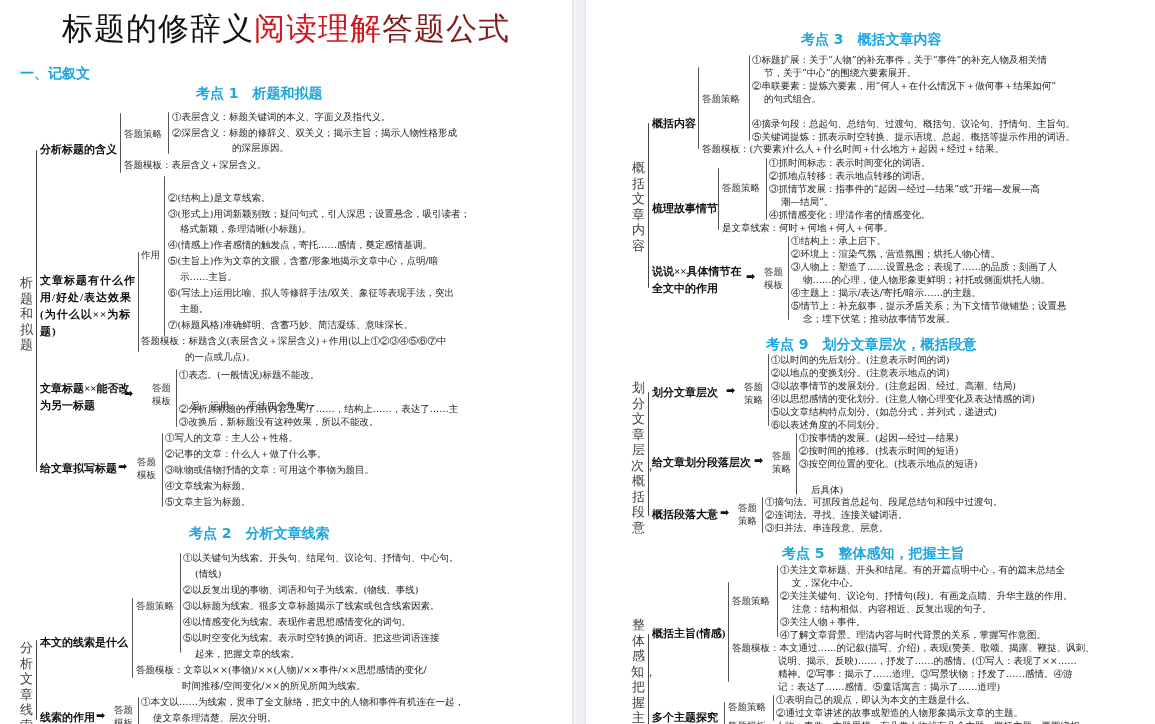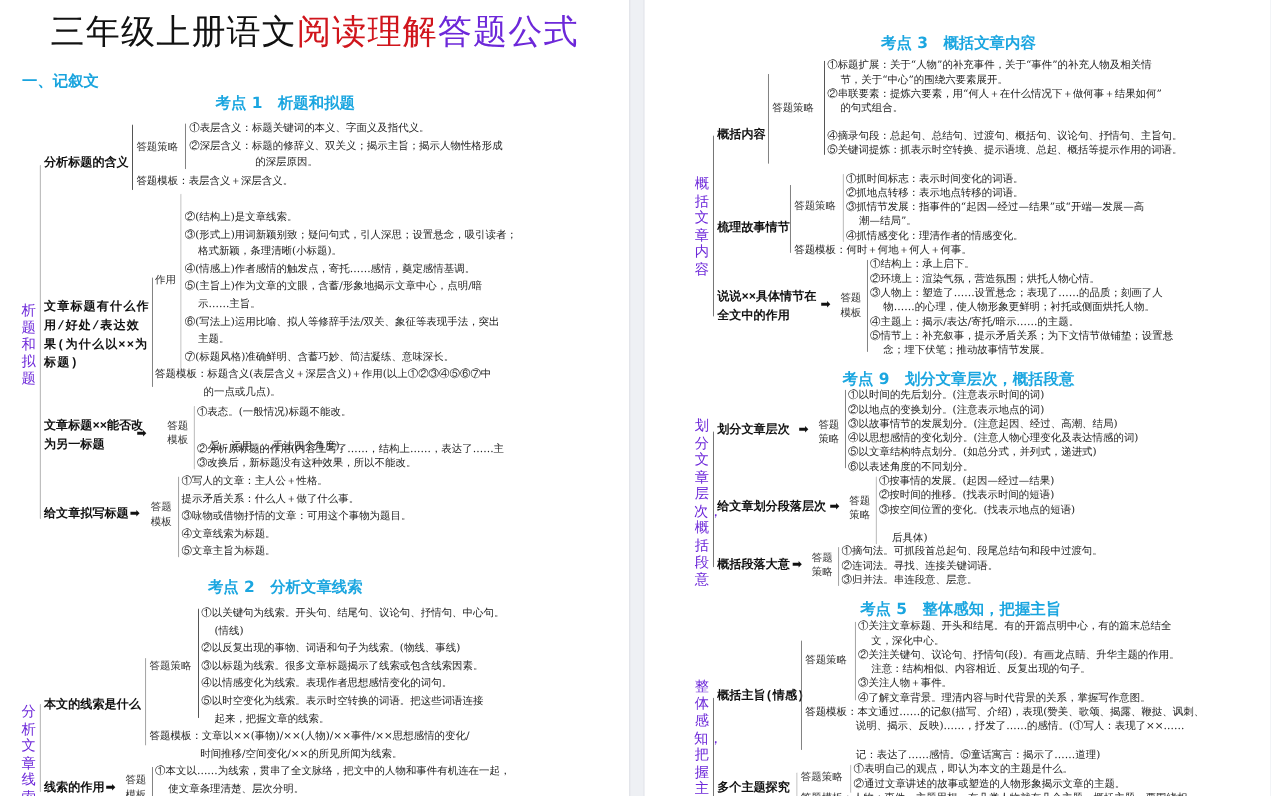--- a/index.html
+++ b/index.html
@@ -3,36 +3,36 @@
 <meta charset="utf-8">
 <style>
 *{box-sizing:border-box;margin:0;padding:0}
 html,body{width:1155px;height:724px;overflow:hidden;background:#eef0f4}
 body{font-family:"DejaVu Serif",serif;color:#222;position:relative}
 .page{position:absolute;top:0;height:724px;background:#fff;overflow:hidden}
 #pageL{left:0;width:572px}
 #pageR{left:586px;width:569px}
 .gap{position:absolute;left:572px;top:0;width:14px;height:724px;background:#eef0f4;border-left:1px solid #e0e2e8;border-right:1px solid #e0e2e8}
 .title{position:absolute;left:0;top:8px;width:572px;text-align:center;font-family:"DejaVu Sans",sans-serif;font-size:31px;letter-spacing:1px;white-space:nowrap}
-.title .t1{color:#111}.title .t2{color:#d0151c}.title .t3{color:#6d28d9}
+.title .t1{color:#111}.title .t2{color:#d0151c}.title .t3{color:#7f1d1d}
 .sect{position:absolute;left:20px;top:65px;font-family:"DejaVu Sans",sans-serif;font-weight:bold;font-size:14px;color:#19a4de}
 .kd{position:absolute;font-family:"DejaVu Sans",sans-serif;font-weight:bold;font-size:14px;color:#1ba6e0;white-space:nowrap}
-.vlabel{position:absolute;width:14px;font-family:"DejaVu Sans",sans-serif;font-size:13px;line-height:15.5px;color:#6d28d9;text-align:center;word-break:break-all}
-.q{position:absolute;font-family:Liberation Mono, monospace;font-weight:bold;font-size:11px;color:#111;line-height:17px}
+.vlabel{position:absolute;width:14px;font-family:"DejaVu Sans",sans-serif;font-size:13px;line-height:15.5px;color:#404040;text-align:right;word-break:break-all}
+.q{position:absolute;font-family:Liberation Serif, serif;font-weight:bold;font-size:11px;color:#111;line-height:17px}
 .lbl{position:absolute;font-size:9.5px;color:#333;line-height:13px}
 .ln{position:absolute;font-size:9.5px;color:#222;white-space:nowrap;line-height:13px}
 .brace{position:absolute;border-left:1px solid #555;border-radius:6px 0 0 6px}
 .bigline{position:absolute;border-left:1.3px solid #444;border-radius:8px 0 0 8px}
 .arrow{position:absolute;font-size:11px;color:#111;font-family:"DejaVu Sans",sans-serif;font-weight:bold}
 </style>
 </head>
 <body>
 
 <div class="page" id="pageL">
-  <div class="title"><span class="t1">三年级上册语文</span><span class="t2">阅读理解</span><span class="t3">答题公式</span></div>
+  <div class="title"><span class="t1">标题的修辞义</span><span class="t2">阅读理解</span><span class="t3">答题公式</span></div>
   <div class="sect">一、记叙文</div>
 
   <div class="kd" style="left:196px;top:85px">考点 1　析题和拟题</div>
   <div class="vlabel" style="left:19px;top:275px">析题和拟题</div>
   <div class="bigline" style="left:36px;top:150px;height:322px"></div>
 
   <div class="q" style="left:40px;top:141px">分析标题的含义</div>
   <div class="brace" style="left:120px;top:113px;height:60px"></div>
   <div class="lbl" style="left:124px;top:127px">答题策略</div>
   <div class="brace" style="left:168px;top:112px;height:42px"></div>
@@ -64,21 +64,21 @@
   <div class="ln" style="left:179px;top:368px">①表态。(一般情况)标题不能改。</div>
   <div class="ln" style="left:179px;top:402px">②分析原标题的作用(内容上写了……，结构上……，表达了……主</div>
   <div class="ln" style="left:191px;top:399px">旨，运用……手法四个角度)。</div>
   <div class="ln" style="left:179px;top:415px">③改换后，新标题没有这种效果，所以不能改。</div>
 
   <div class="q" style="left:40px;top:460px">给文章拟写标题</div>
   <div class="arrow" style="left:118px;top:460px">➡</div>
   <div class="lbl" style="left:137px;top:455px;width:22px">答题模板</div>
   <div class="brace" style="left:162px;top:433px;height:74px"></div>
   <div class="ln" style="left:165px;top:431px">①写人的文章：主人公＋性格。</div>
-  <div class="ln" style="left:165px;top:447px">提示矛盾关系：什么人＋做了什么事。</div>
+  <div class="ln" style="left:165px;top:447px">②记事的文章：什么人＋做了什么事。</div>
   <div class="ln" style="left:165px;top:463px">③咏物或借物抒情的文章：可用这个事物为题目。</div>
   <div class="ln" style="left:165px;top:479px">④文章线索为标题。</div>
   <div class="ln" style="left:165px;top:495px">⑤文章主旨为标题。</div>
 
   <div class="kd" style="left:189px;top:525px">考点 2　分析文章线索</div>
   <div class="vlabel" style="left:19px;top:640px">分析文章线索</div>
   <div class="bigline" style="left:36px;top:640px;height:80px"></div>
 
   <div class="q" style="left:40px;top:634px">本文的线索是什么</div>
   <div class="brace" style="left:132px;top:598px;height:80px"></div>
@@ -113,31 +113,32 @@
   <div class="q" style="left:66px;top:115px">概括内容</div>
   <div class="brace" style="left:112px;top:67px;height:82px"></div>
   <div class="lbl" style="left:116px;top:92px">答题策略</div>
   <div class="brace" style="left:163px;top:55px;height:86px"></div>
   <div class="ln" style="left:166px;top:53px">①标题扩展：关于“人物”的补充事件，关于“事件”的补充人物及相关情</div>
   <div class="ln" style="left:178px;top:66px">节，关于“中心”的围绕六要素展开。</div>
   <div class="ln" style="left:166px;top:79px">②串联要素：提炼六要素，用“何人＋在什么情况下＋做何事＋结果如何”</div>
   <div class="ln" style="left:178px;top:92px">的句式组合。</div>
   <div class="ln" style="left:166px;top:117px">④摘录句段：总起句、总结句、过渡句、概括句、议论句、抒情句、主旨句。</div>
   <div class="ln" style="left:166px;top:130px">⑤关键词提炼：抓表示时空转换、提示语境、总起、概括等提示作用的词语。</div>
+  <div class="ln" style="left:116px;top:142px">答题模板：(六要素)什么人＋什么时间＋什么地方＋起因＋经过＋结果。</div>
 
   <div class="q" style="left:66px;top:200px">梳理故事情节</div>
   <div class="brace" style="left:132px;top:168px;height:62px"></div>
   <div class="lbl" style="left:136px;top:181px">答题策略</div>
   <div class="brace" style="left:180px;top:158px;height:62px"></div>
   <div class="ln" style="left:183px;top:156px">①抓时间标志：表示时间变化的词语。</div>
   <div class="ln" style="left:183px;top:169px">②抓地点转移：表示地点转移的词语。</div>
   <div class="ln" style="left:183px;top:182px">③抓情节发展：指事件的“起因—经过—结果”或“开端—发展—高</div>
   <div class="ln" style="left:195px;top:195px">潮—结局”。</div>
   <div class="ln" style="left:183px;top:208px">④抓情感变化：理清作者的情感变化。</div>
-  <div class="ln" style="left:136px;top:221px">答题模板：何时＋何地＋何人＋何事。</div>
+  <div class="ln" style="left:136px;top:221px">是文章线索：何时＋何地＋何人＋何事。</div>
 
   <div class="q" style="left:66px;top:263px;width:100px">说说××具体情节在全文中的作用</div>
   <div class="arrow" style="left:160px;top:270px">➡</div>
   <div class="lbl" style="left:178px;top:265px;width:22px">答题模板</div>
   <div class="brace" style="left:202px;top:236px;height:84px"></div>
   <div class="ln" style="left:205px;top:234px">①结构上：承上启下。</div>
   <div class="ln" style="left:205px;top:247px">②环境上：渲染气氛，营造氛围；烘托人物心情。</div>
   <div class="ln" style="left:205px;top:260px">③人物上：塑造了……设置悬念；表现了……的品质；刻画了人</div>
   <div class="ln" style="left:217px;top:273px">物……的心理，使人物形象更鲜明；衬托或侧面烘托人物。</div>
   <div class="ln" style="left:205px;top:286px">④主题上：揭示/表达/寄托/暗示……的主题。</div>
@@ -185,20 +186,21 @@
   <div class="lbl" style="left:146px;top:594px">答题策略</div>
   <div class="brace" style="left:191px;top:565px;height:72px"></div>
   <div class="ln" style="left:194px;top:563px">①关注文章标题、开头和结尾。有的开篇点明中心，有的篇末总结全</div>
   <div class="ln" style="left:206px;top:576px">文，深化中心。</div>
   <div class="ln" style="left:194px;top:589px">②关注关键句、议论句、抒情句(段)。有画龙点睛、升华主题的作用。</div>
   <div class="ln" style="left:206px;top:602px">注意：结构相似、内容相近、反复出现的句子。</div>
   <div class="ln" style="left:194px;top:615px">③关注人物＋事件。</div>
   <div class="ln" style="left:194px;top:628px">④了解文章背景。理清内容与时代背景的关系，掌握写作意图。</div>
   <div class="ln" style="left:146px;top:641px">答题模板：本文通过……的记叙(描写、介绍)，表现(赞美、歌颂、揭露、鞭挞、讽刺、</div>
   <div class="ln" style="left:192px;top:654px">说明、揭示、反映)……，抒发了……的感情。(①写人：表现了××……</div>
+  <div class="ln" style="left:192px;top:667px">精神。②写事：揭示了……道理。③写景状物：抒发了……感情。④游</div>
   <div class="ln" style="left:192px;top:680px">记：表达了……感情。⑤童话寓言：揭示了……道理)</div>
 
   <div class="q" style="left:66px;top:709px">多个主题探究</div>
   <div class="brace" style="left:138px;top:702px;height:30px"></div>
   <div class="lbl" style="left:142px;top:700px">答题策略</div>
   <div class="brace" style="left:187px;top:695px;height:26px"></div>
   <div class="ln" style="left:190px;top:693px">①表明自己的观点，即认为本文的主题是什么。</div>
   <div class="ln" style="left:190px;top:706px">②通过文章讲述的故事或塑造的人物形象揭示文章的主题。</div>
   <div class="ln" style="left:142px;top:719px">答题模板：人物＋事件＝主题思想。有几类人物就有几个主题，概括主题，要围绕相</div>
 </div>

